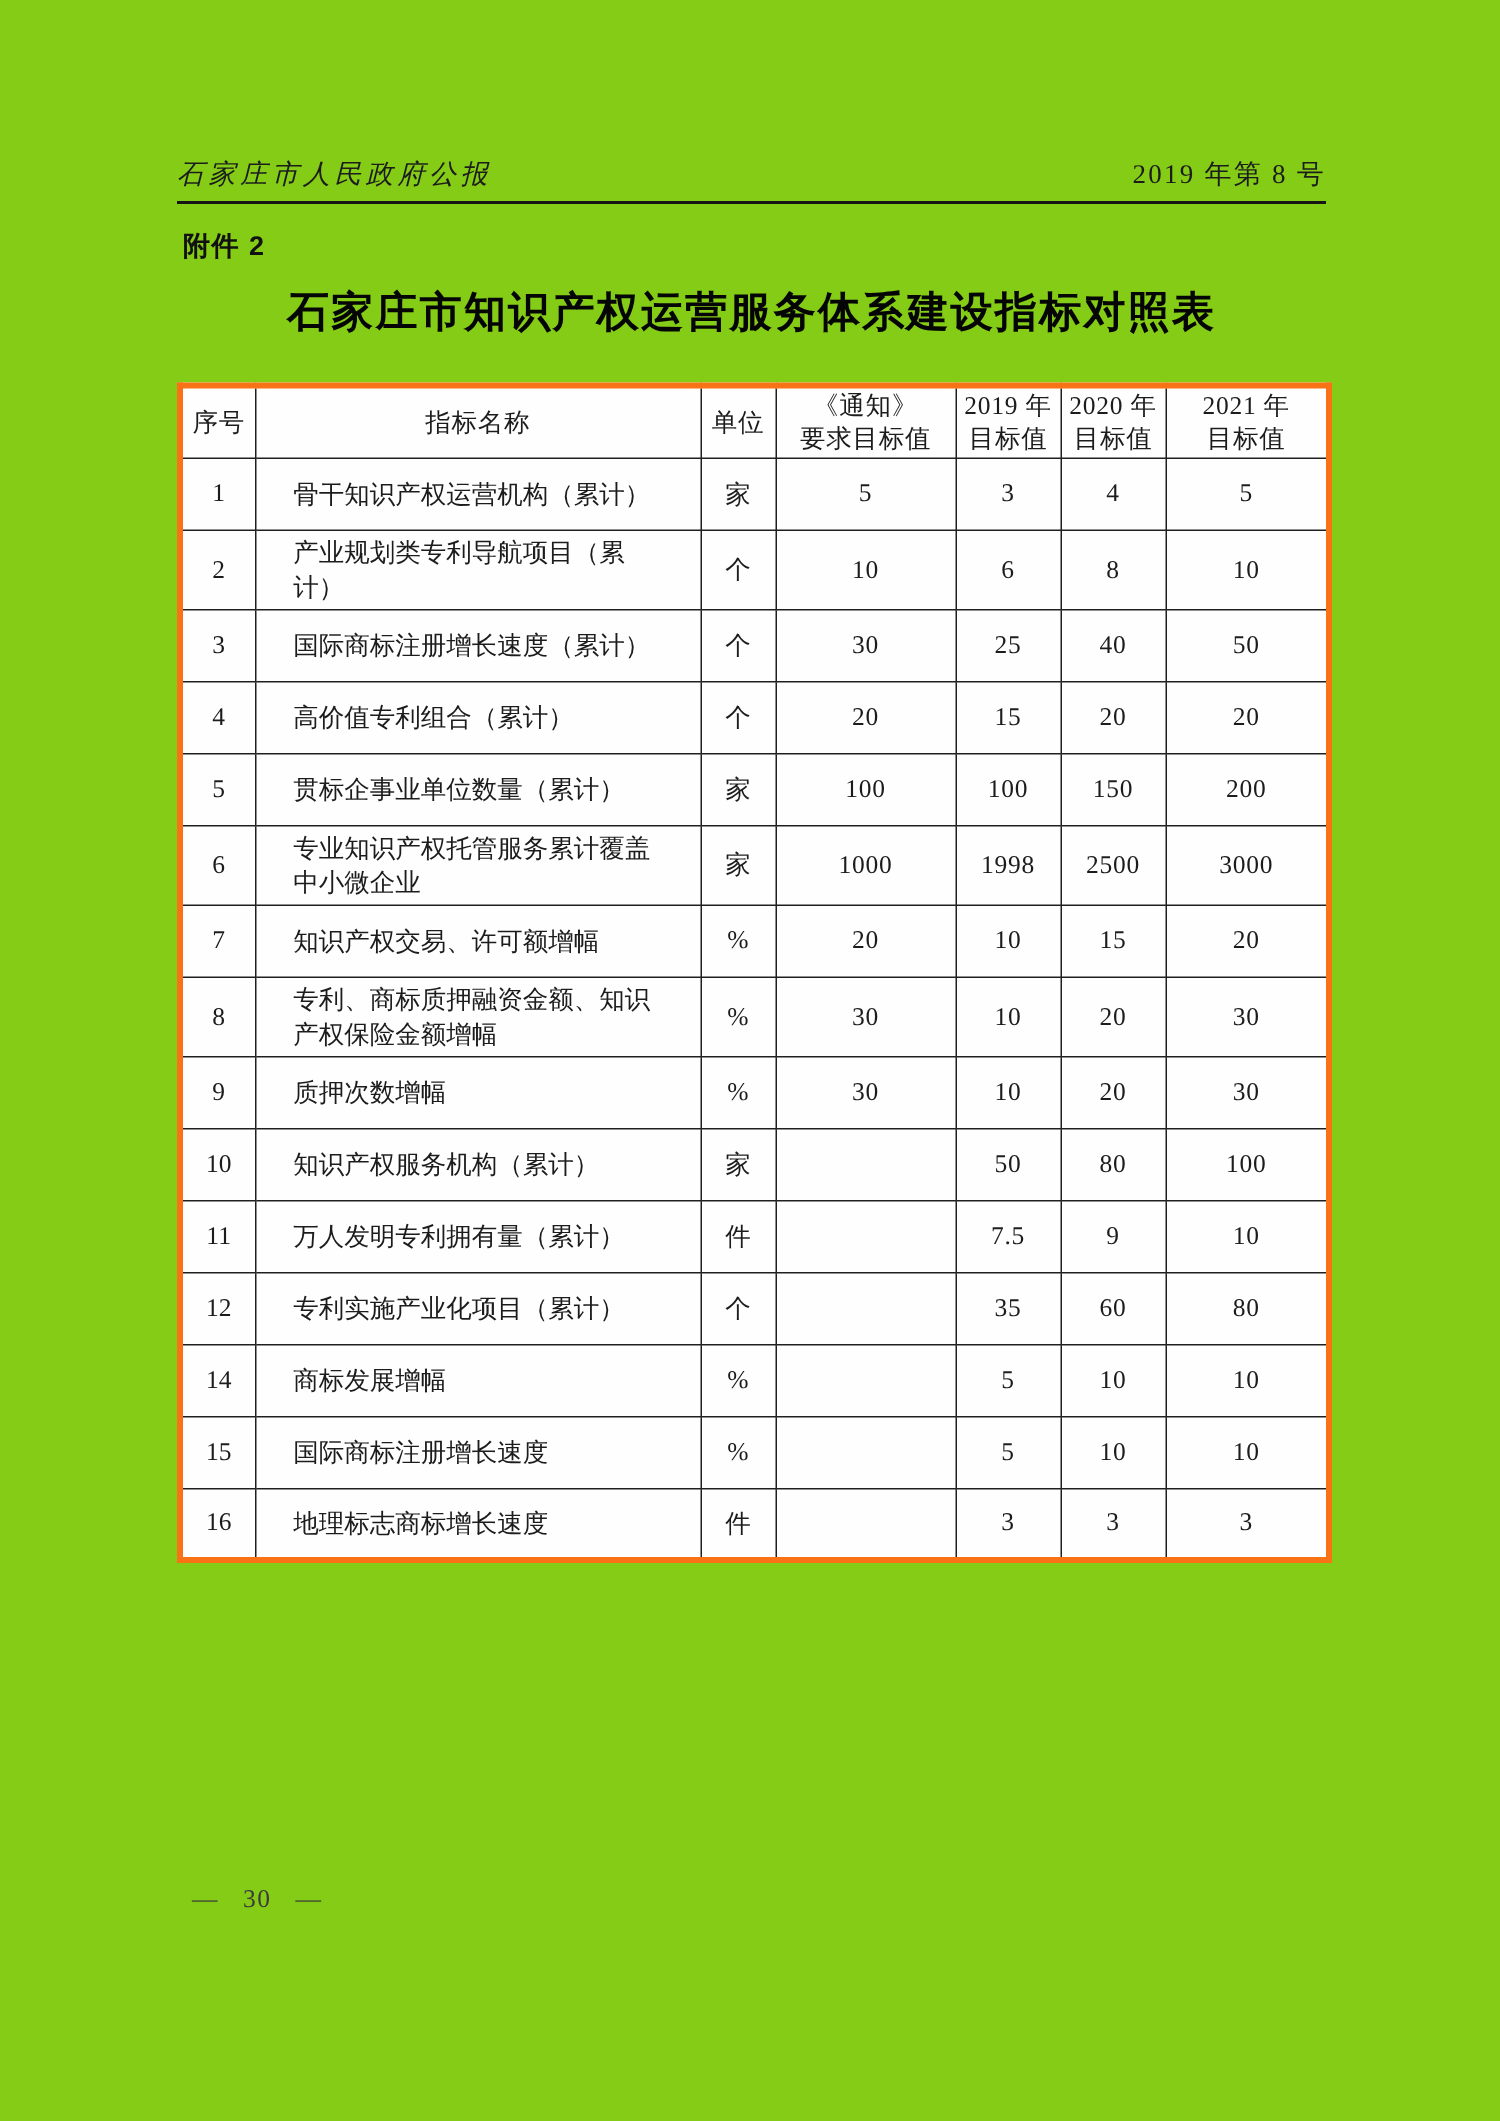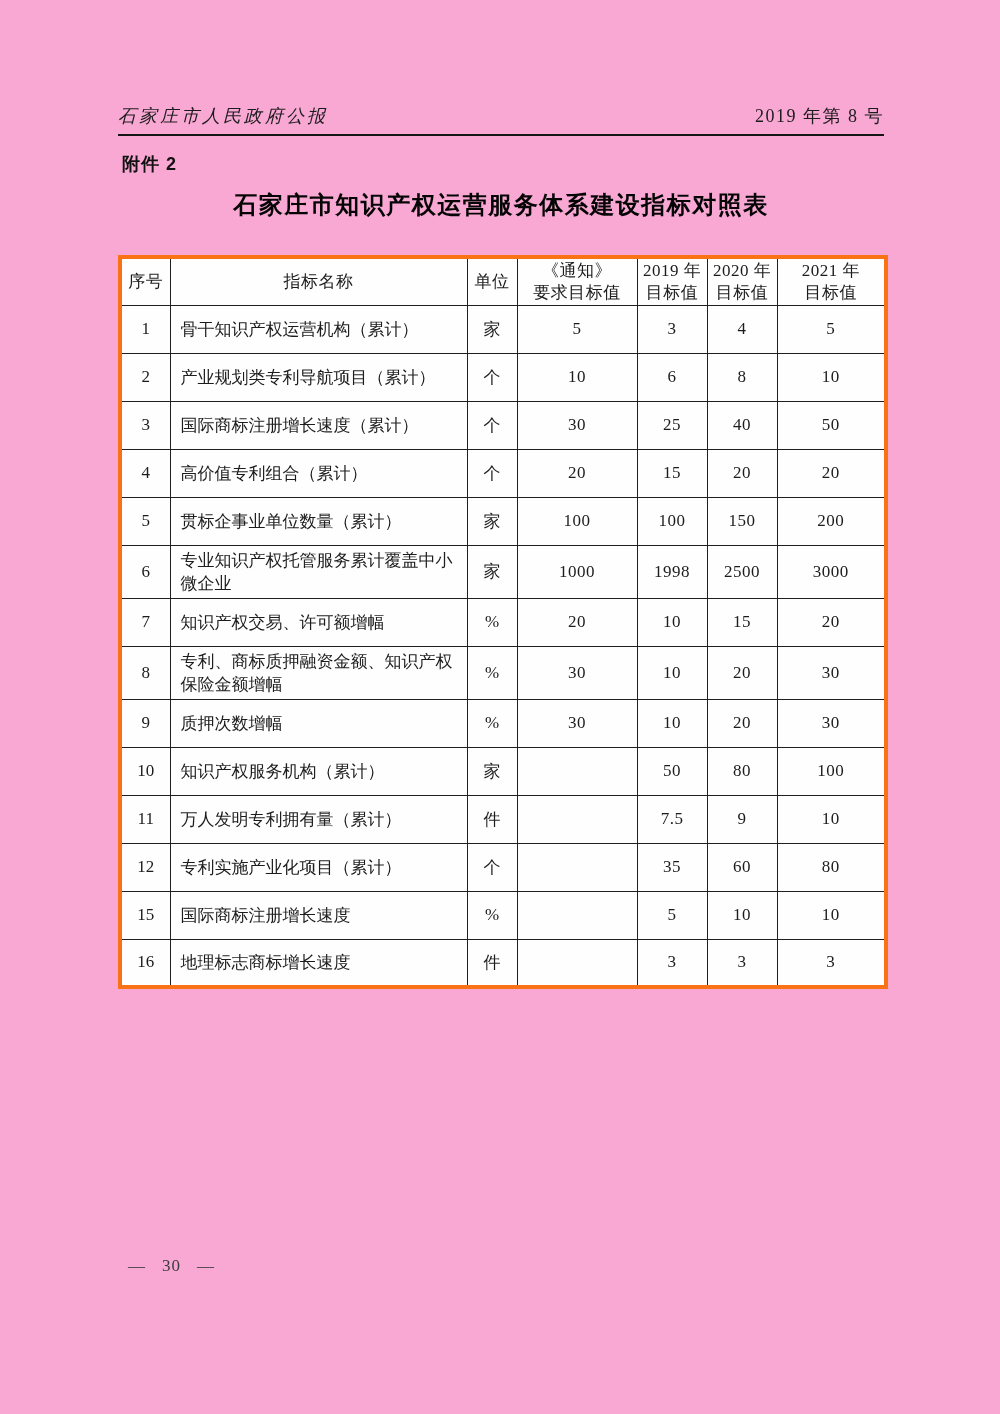--- a/index.html
+++ b/index.html
@@ -10,21 +10,21 @@
   body {
     width: 1000px;
     height: 1414px;
     position: relative;
     font-family: "Liberation Serif", "DejaVu Serif", serif;
     color: #1c1c1c;
   }
   .page {
     position: absolute;
     inset: 0;
-    background: #f9a8d4;
+    background: #84cc16;
   }
   .masthead {
     position: absolute;
     left: 118px;
     top: 104px;
     width: 766px;
     display: flex;
     justify-content: space-between;
     align-items: baseline;
   }
@@ -55,21 +55,21 @@
     letter-spacing: 1px;
     color: #111;
   }
   .doc-title {
     position: absolute;
     left: 118px;
     top: 189px;
     width: 766px;
     margin: 0;
     text-align: center;
-    font-size: 24px;
+    font-size: 28px;
     font-weight: bold;
     letter-spacing: 1.5px;
     white-space: nowrap;
     color: #050505;
   }
   table.indicator-table {
     position: absolute;
     left: 118px;
     top: 255px;
     width: 766px;
@@ -90,21 +90,21 @@
   }
   .indicator-table thead tr { height: 48px; }
   .indicator-table tbody tr { height: 48px; }
   .h-line {
     display: block;
     line-height: 22px;
     letter-spacing: 0.5px;
   }
   .indicator-table td.col-name {
     text-align: left;
-    padding: 3px 10px;
+    padding: 3px 25px;
     letter-spacing: 0;
     line-height: 23px;
   }
   .indicator-table td.col-notice,
   .indicator-table td.col-y2019,
   .indicator-table td.col-y2020,
   .indicator-table td.col-y2021 {
     letter-spacing: 0.5px;
   }
   .page-footer {
@@ -280,20 +280,29 @@
         <tr>
           <td class="col-no">12</td>
           <td class="col-name">专利实施产业化项目（累计）</td>
           <td class="col-unit">个</td>
           <td class="col-notice"></td>
           <td class="col-y2019">35</td>
           <td class="col-y2020">60</td>
           <td class="col-y2021">80</td>
         </tr>
         <tr>
+          <td class="col-no">14</td>
+          <td class="col-name">商标发展增幅</td>
+          <td class="col-unit">%</td>
+          <td class="col-notice"></td>
+          <td class="col-y2019">5</td>
+          <td class="col-y2020">10</td>
+          <td class="col-y2021">10</td>
+        </tr>
+        <tr>
           <td class="col-no">15</td>
           <td class="col-name">国际商标注册增长速度</td>
           <td class="col-unit">%</td>
           <td class="col-notice"></td>
           <td class="col-y2019">5</td>
           <td class="col-y2020">10</td>
           <td class="col-y2021">10</td>
         </tr>
         <tr>
           <td class="col-no">16</td>

